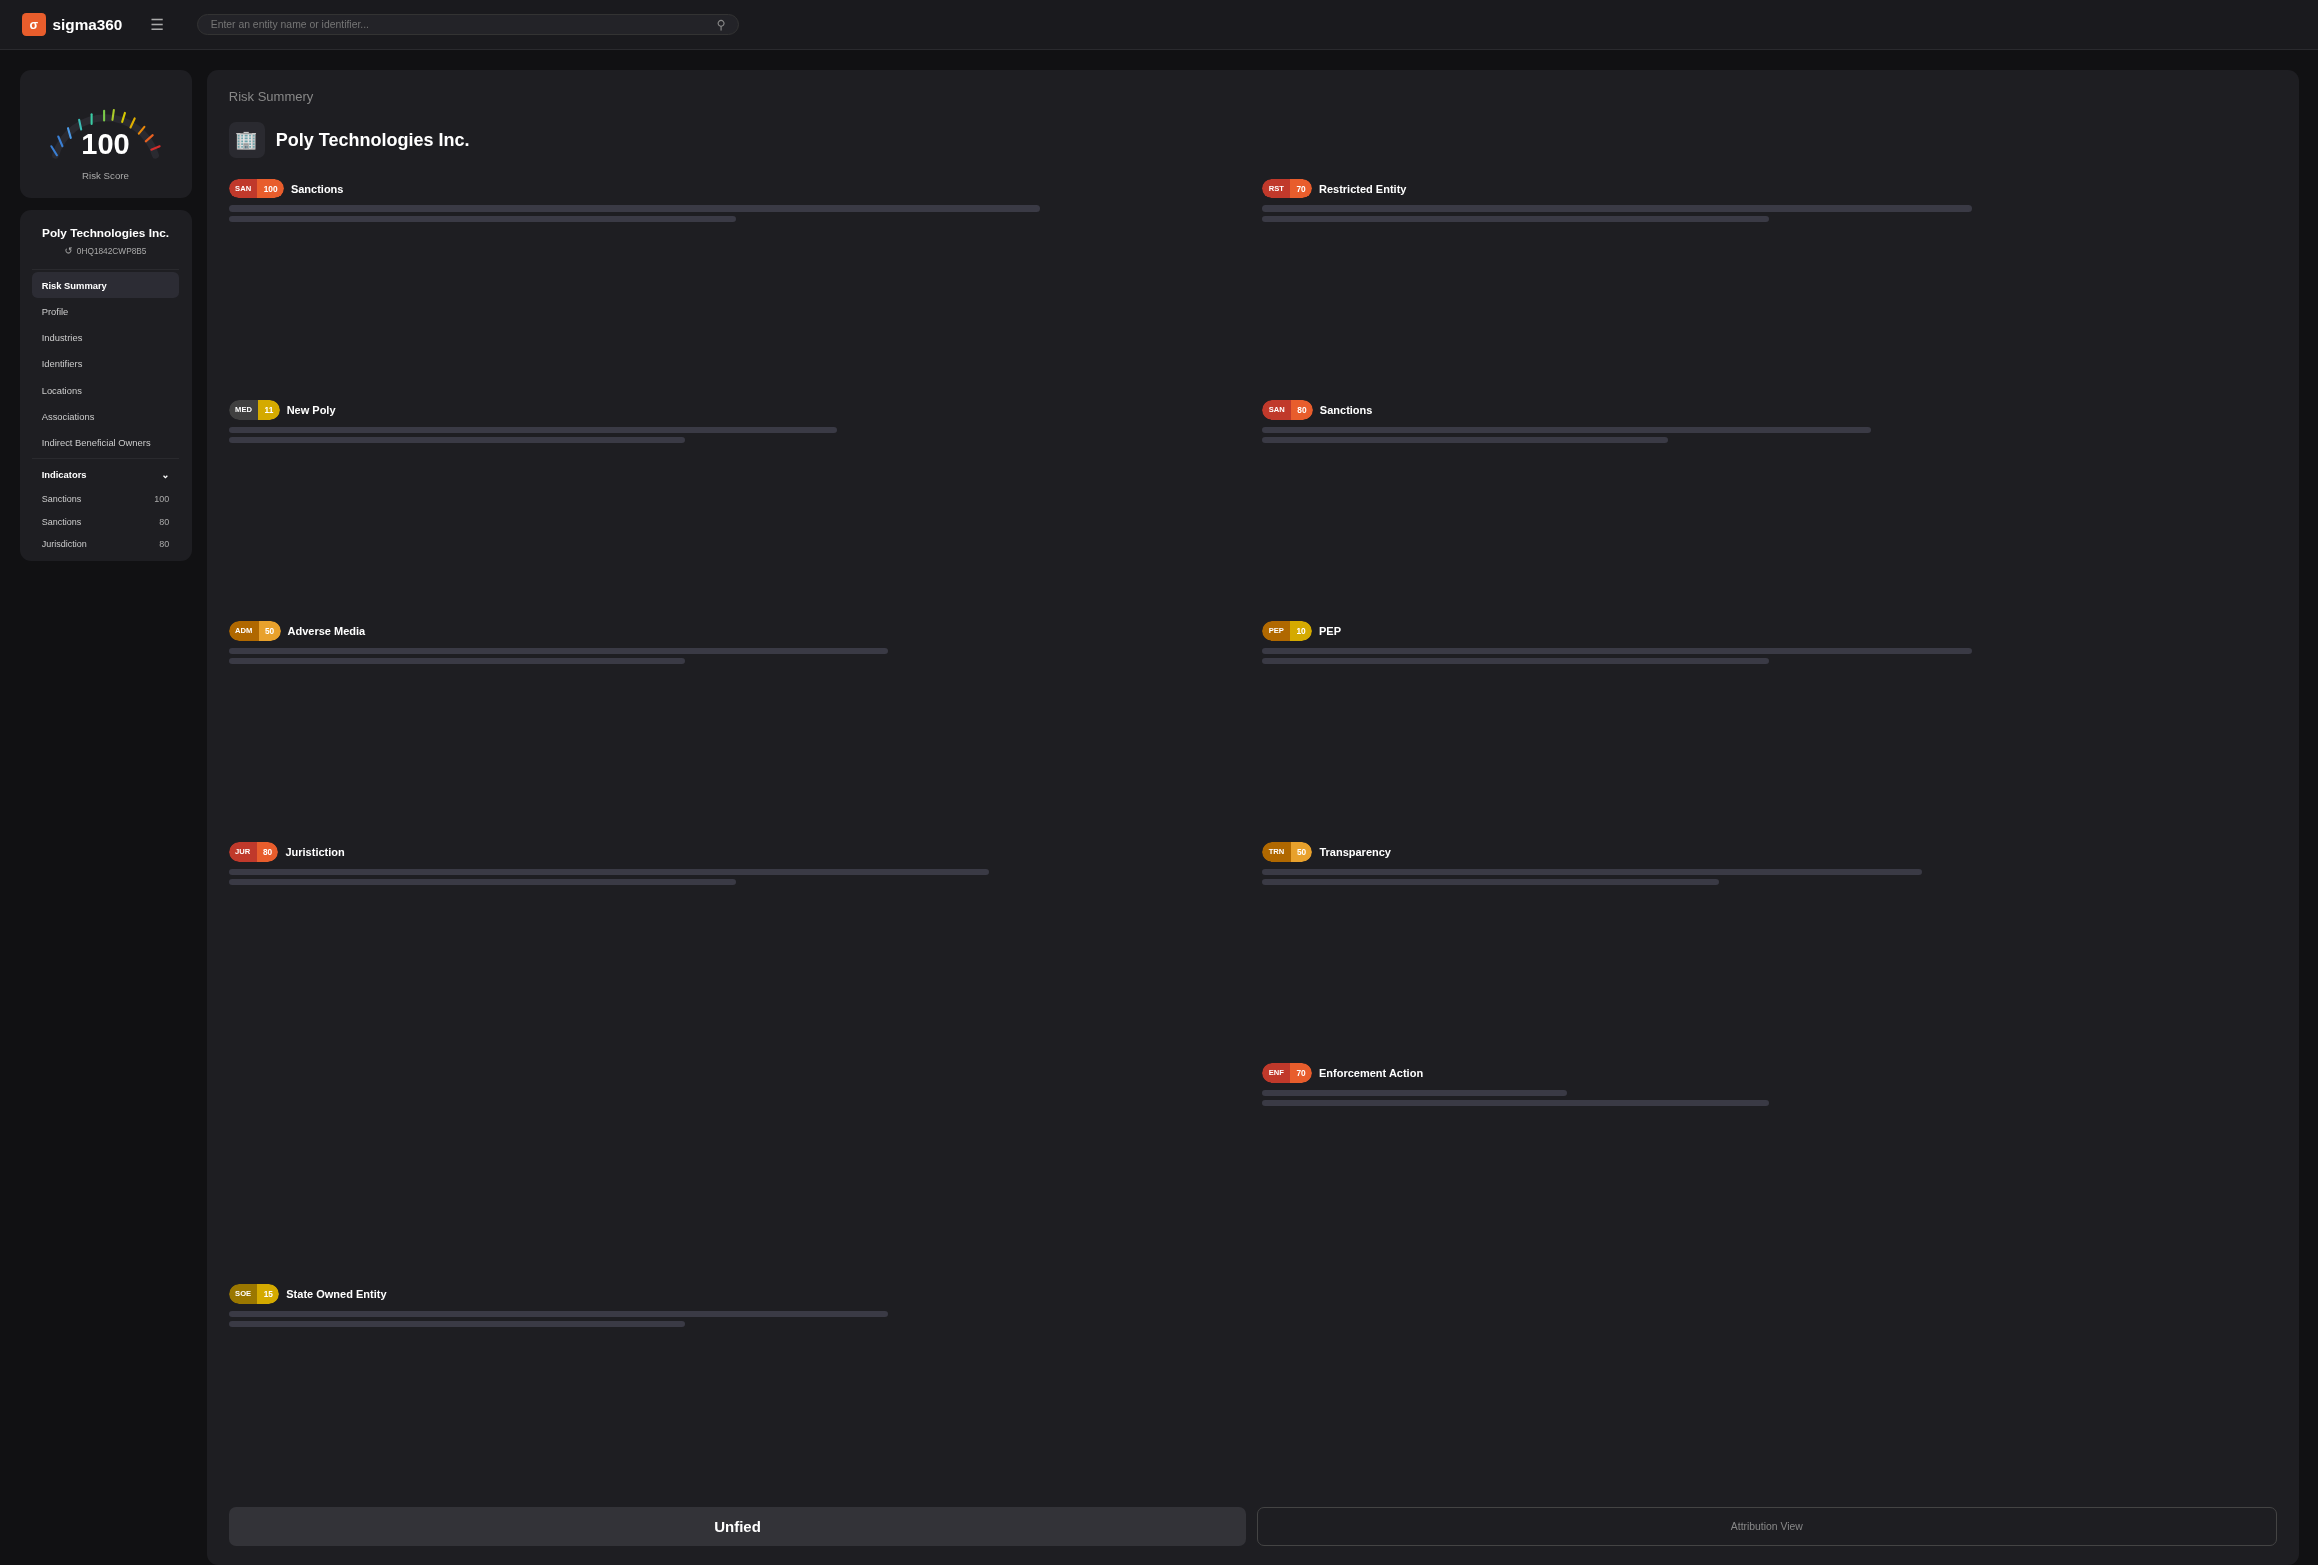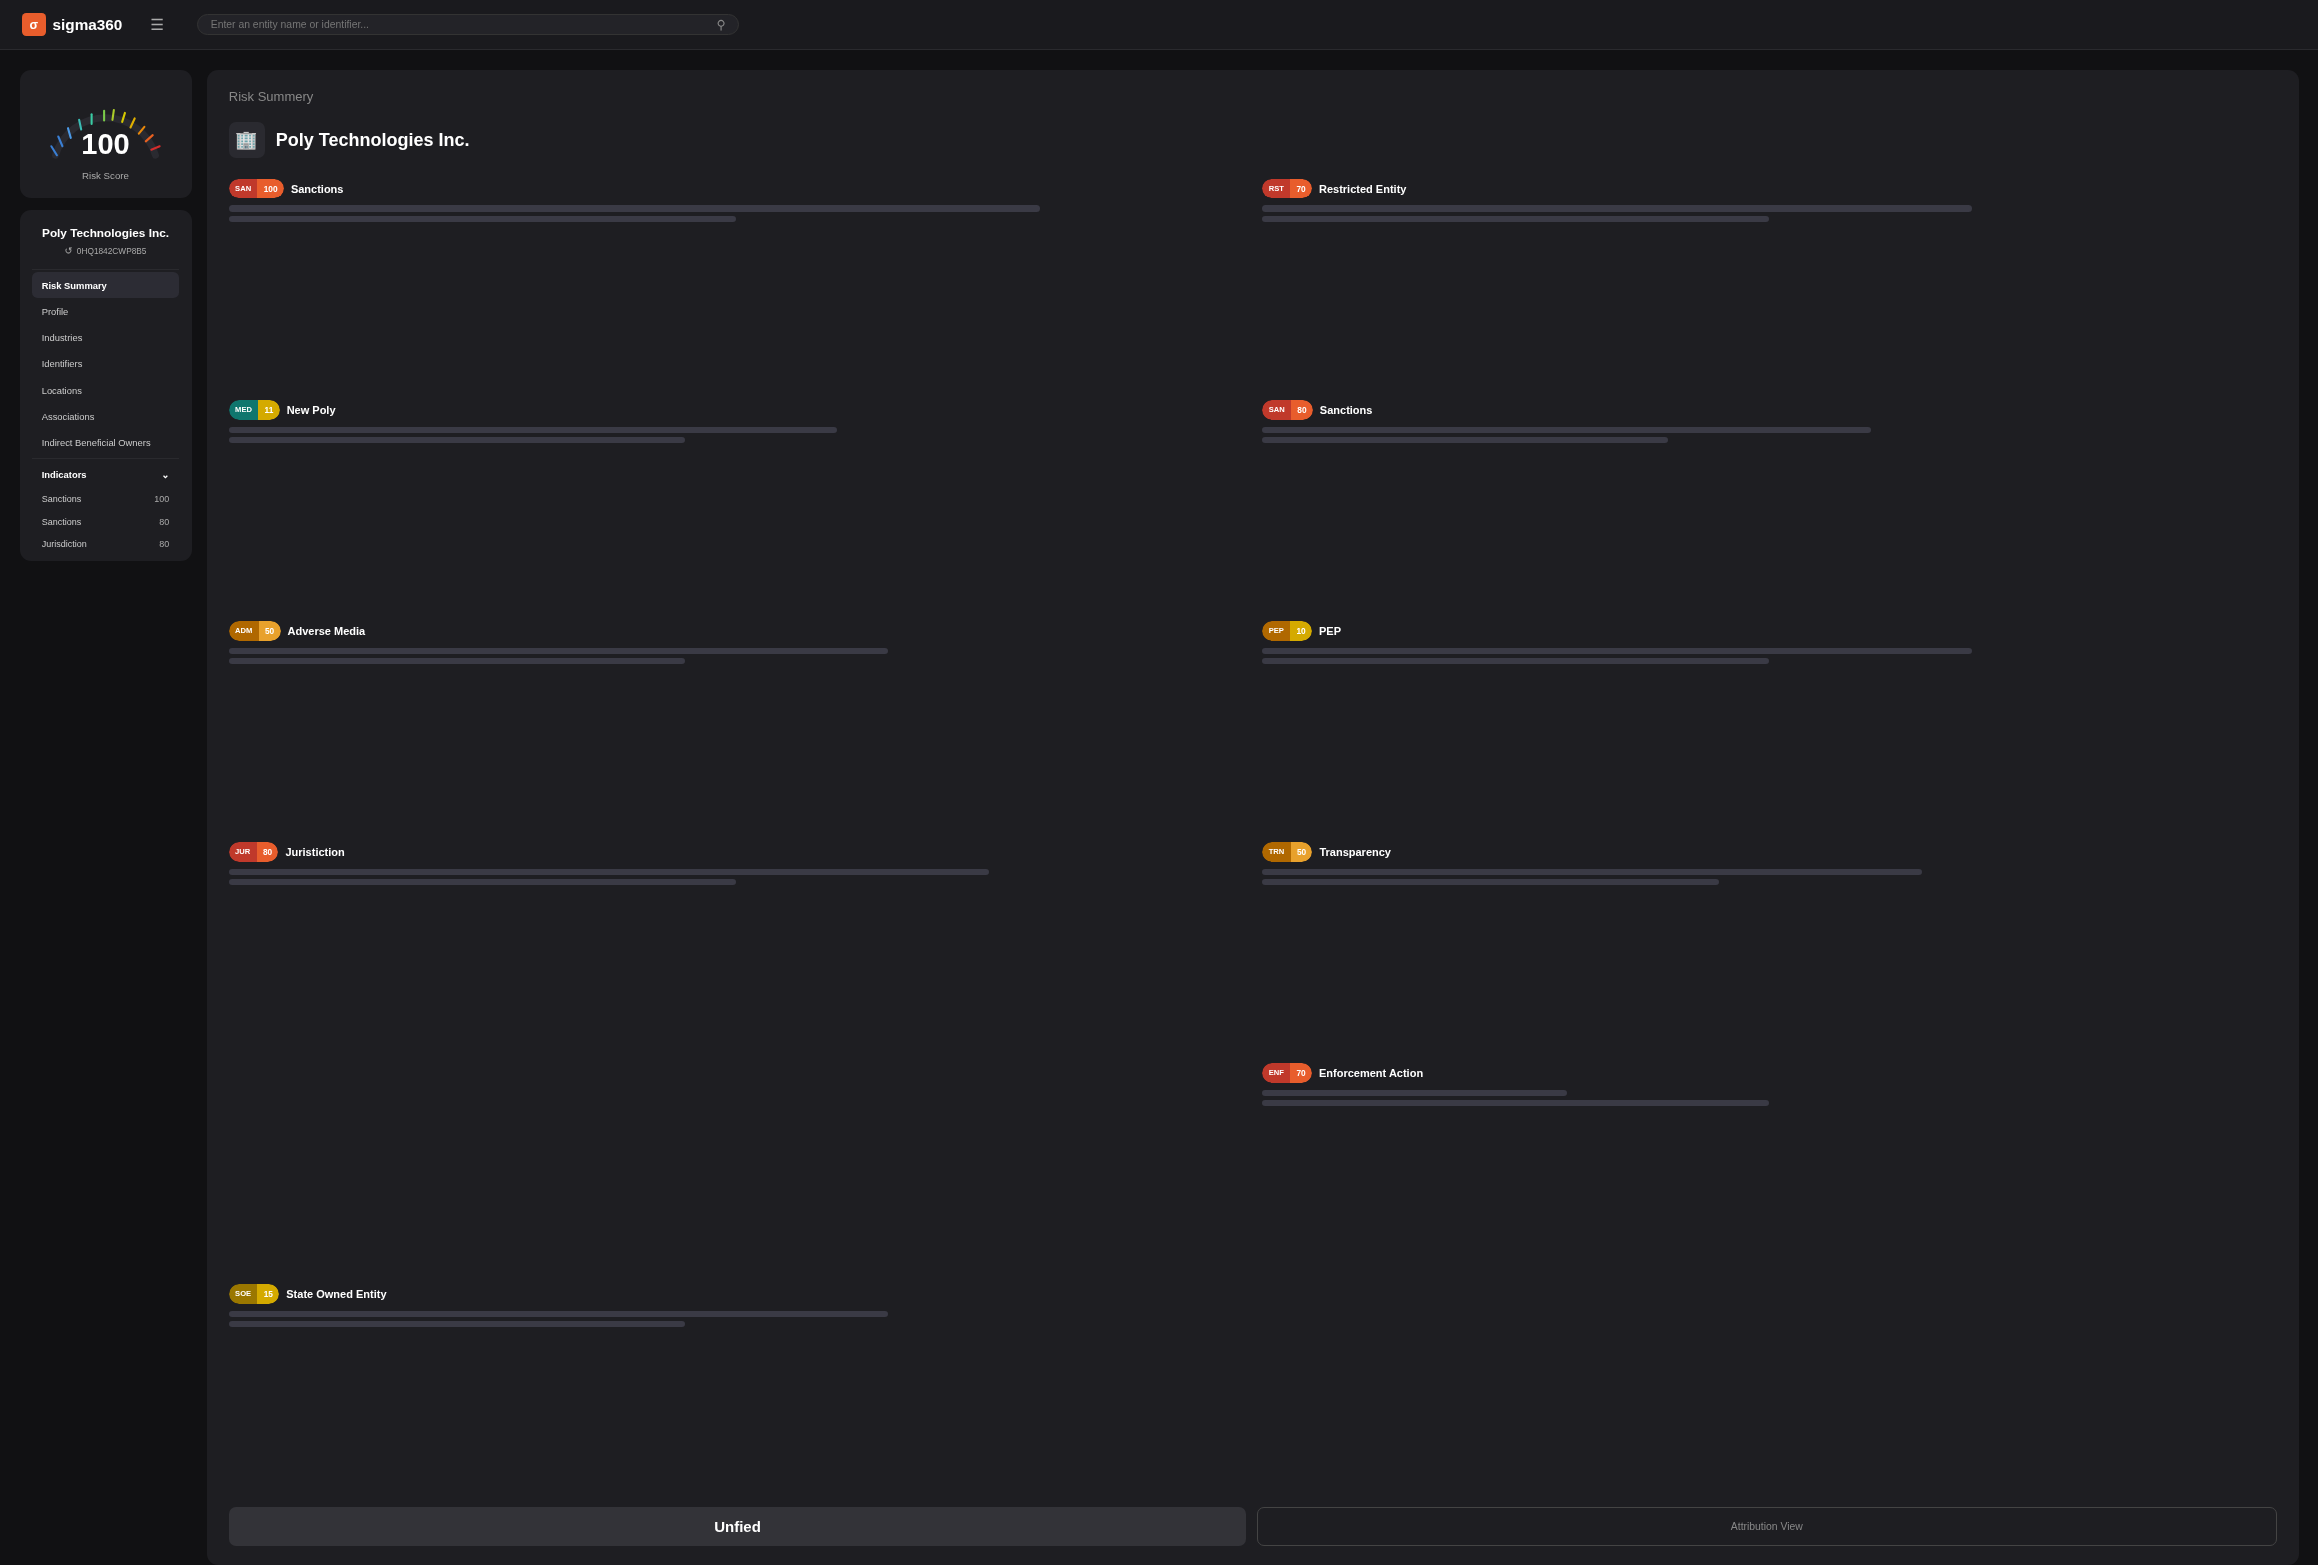--- a/index.html
+++ b/index.html
@@ -468,21 +468,21 @@
         <span class="risk-card-title">Restricted Entity</span>
       </div>
       <div class="risk-bar-group">
         <div class="risk-bar filled" style="width:70%"></div>
             <div class="risk-bar filled" style="width:50%"></div>
       </div>
     </div>
         <div class="risk-card">
       <div class="risk-card-header">
         <div class="risk-badge badge-med">
-          <span class="risk-badge-label" style="background:#0f766e">MED</span>
+          <span class="risk-badge-label" style="background:#404040">MED</span>
           <span class="risk-badge-score" style="background:#d4aa00">11</span>
         </div>
         <span class="risk-card-title">New Poly</span>
       </div>
       <div class="risk-bar-group">
         <div class="risk-bar filled" style="width:60%"></div>
             <div class="risk-bar filled" style="width:45%"></div>
       </div>
     </div>
         <div class="risk-card">

